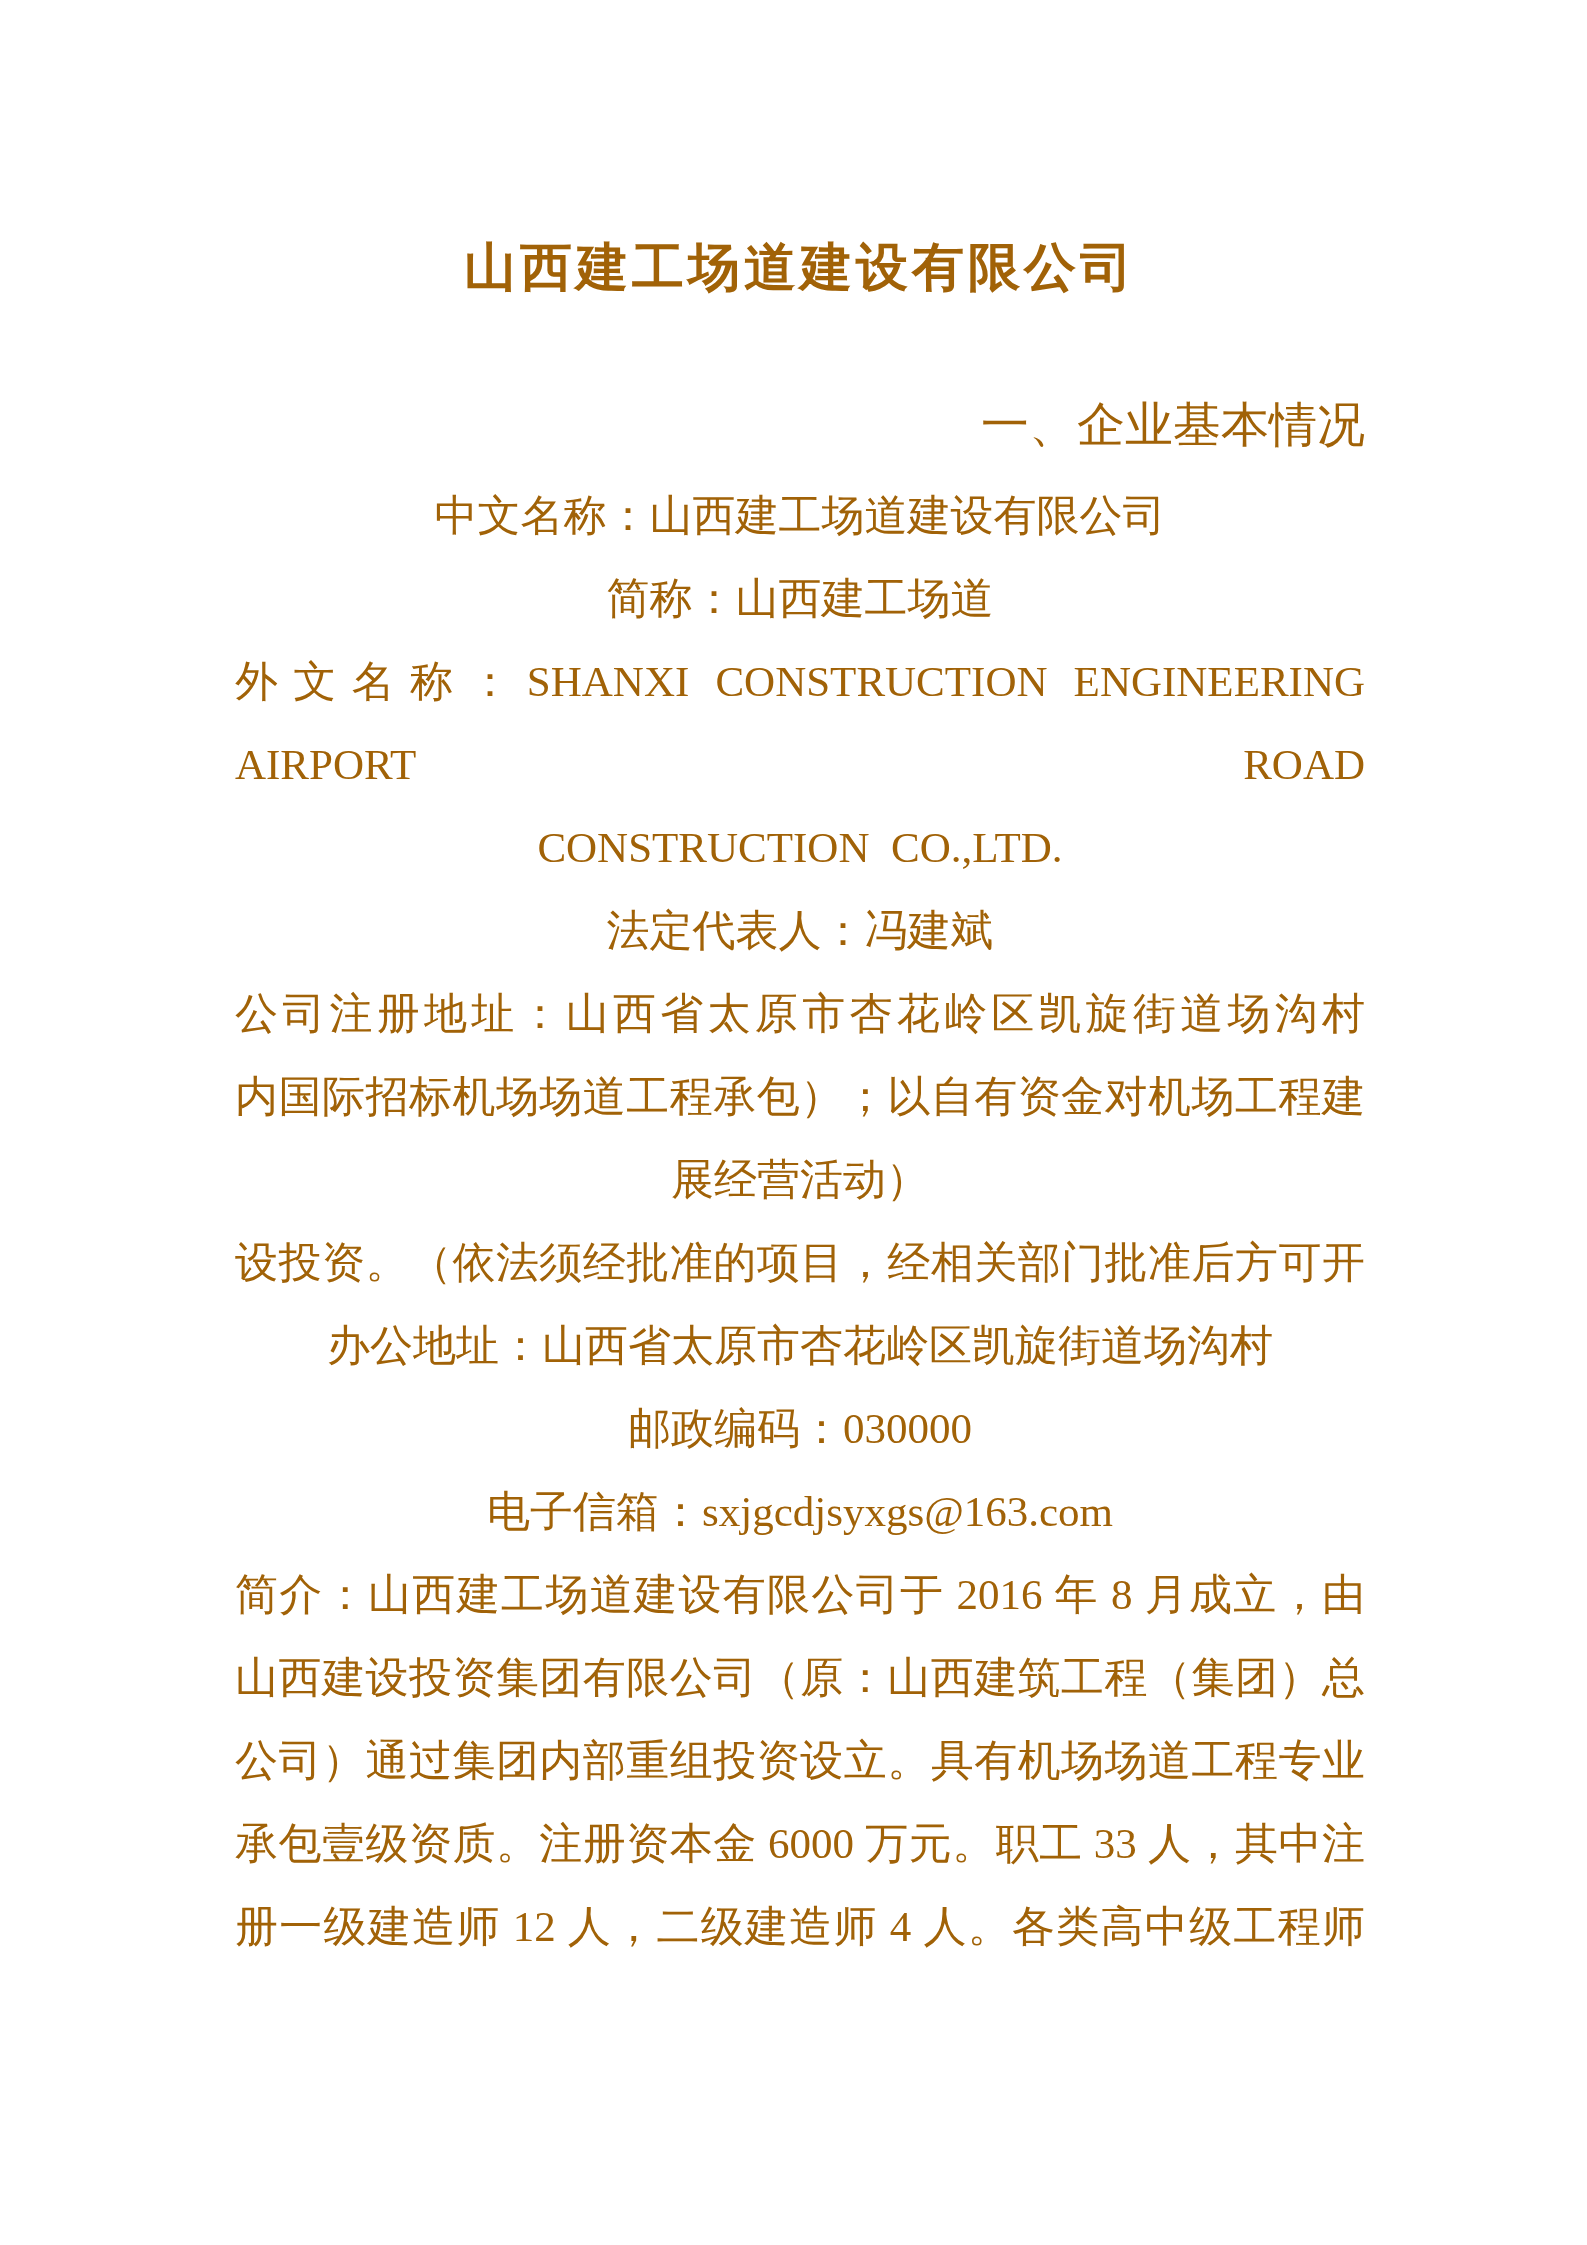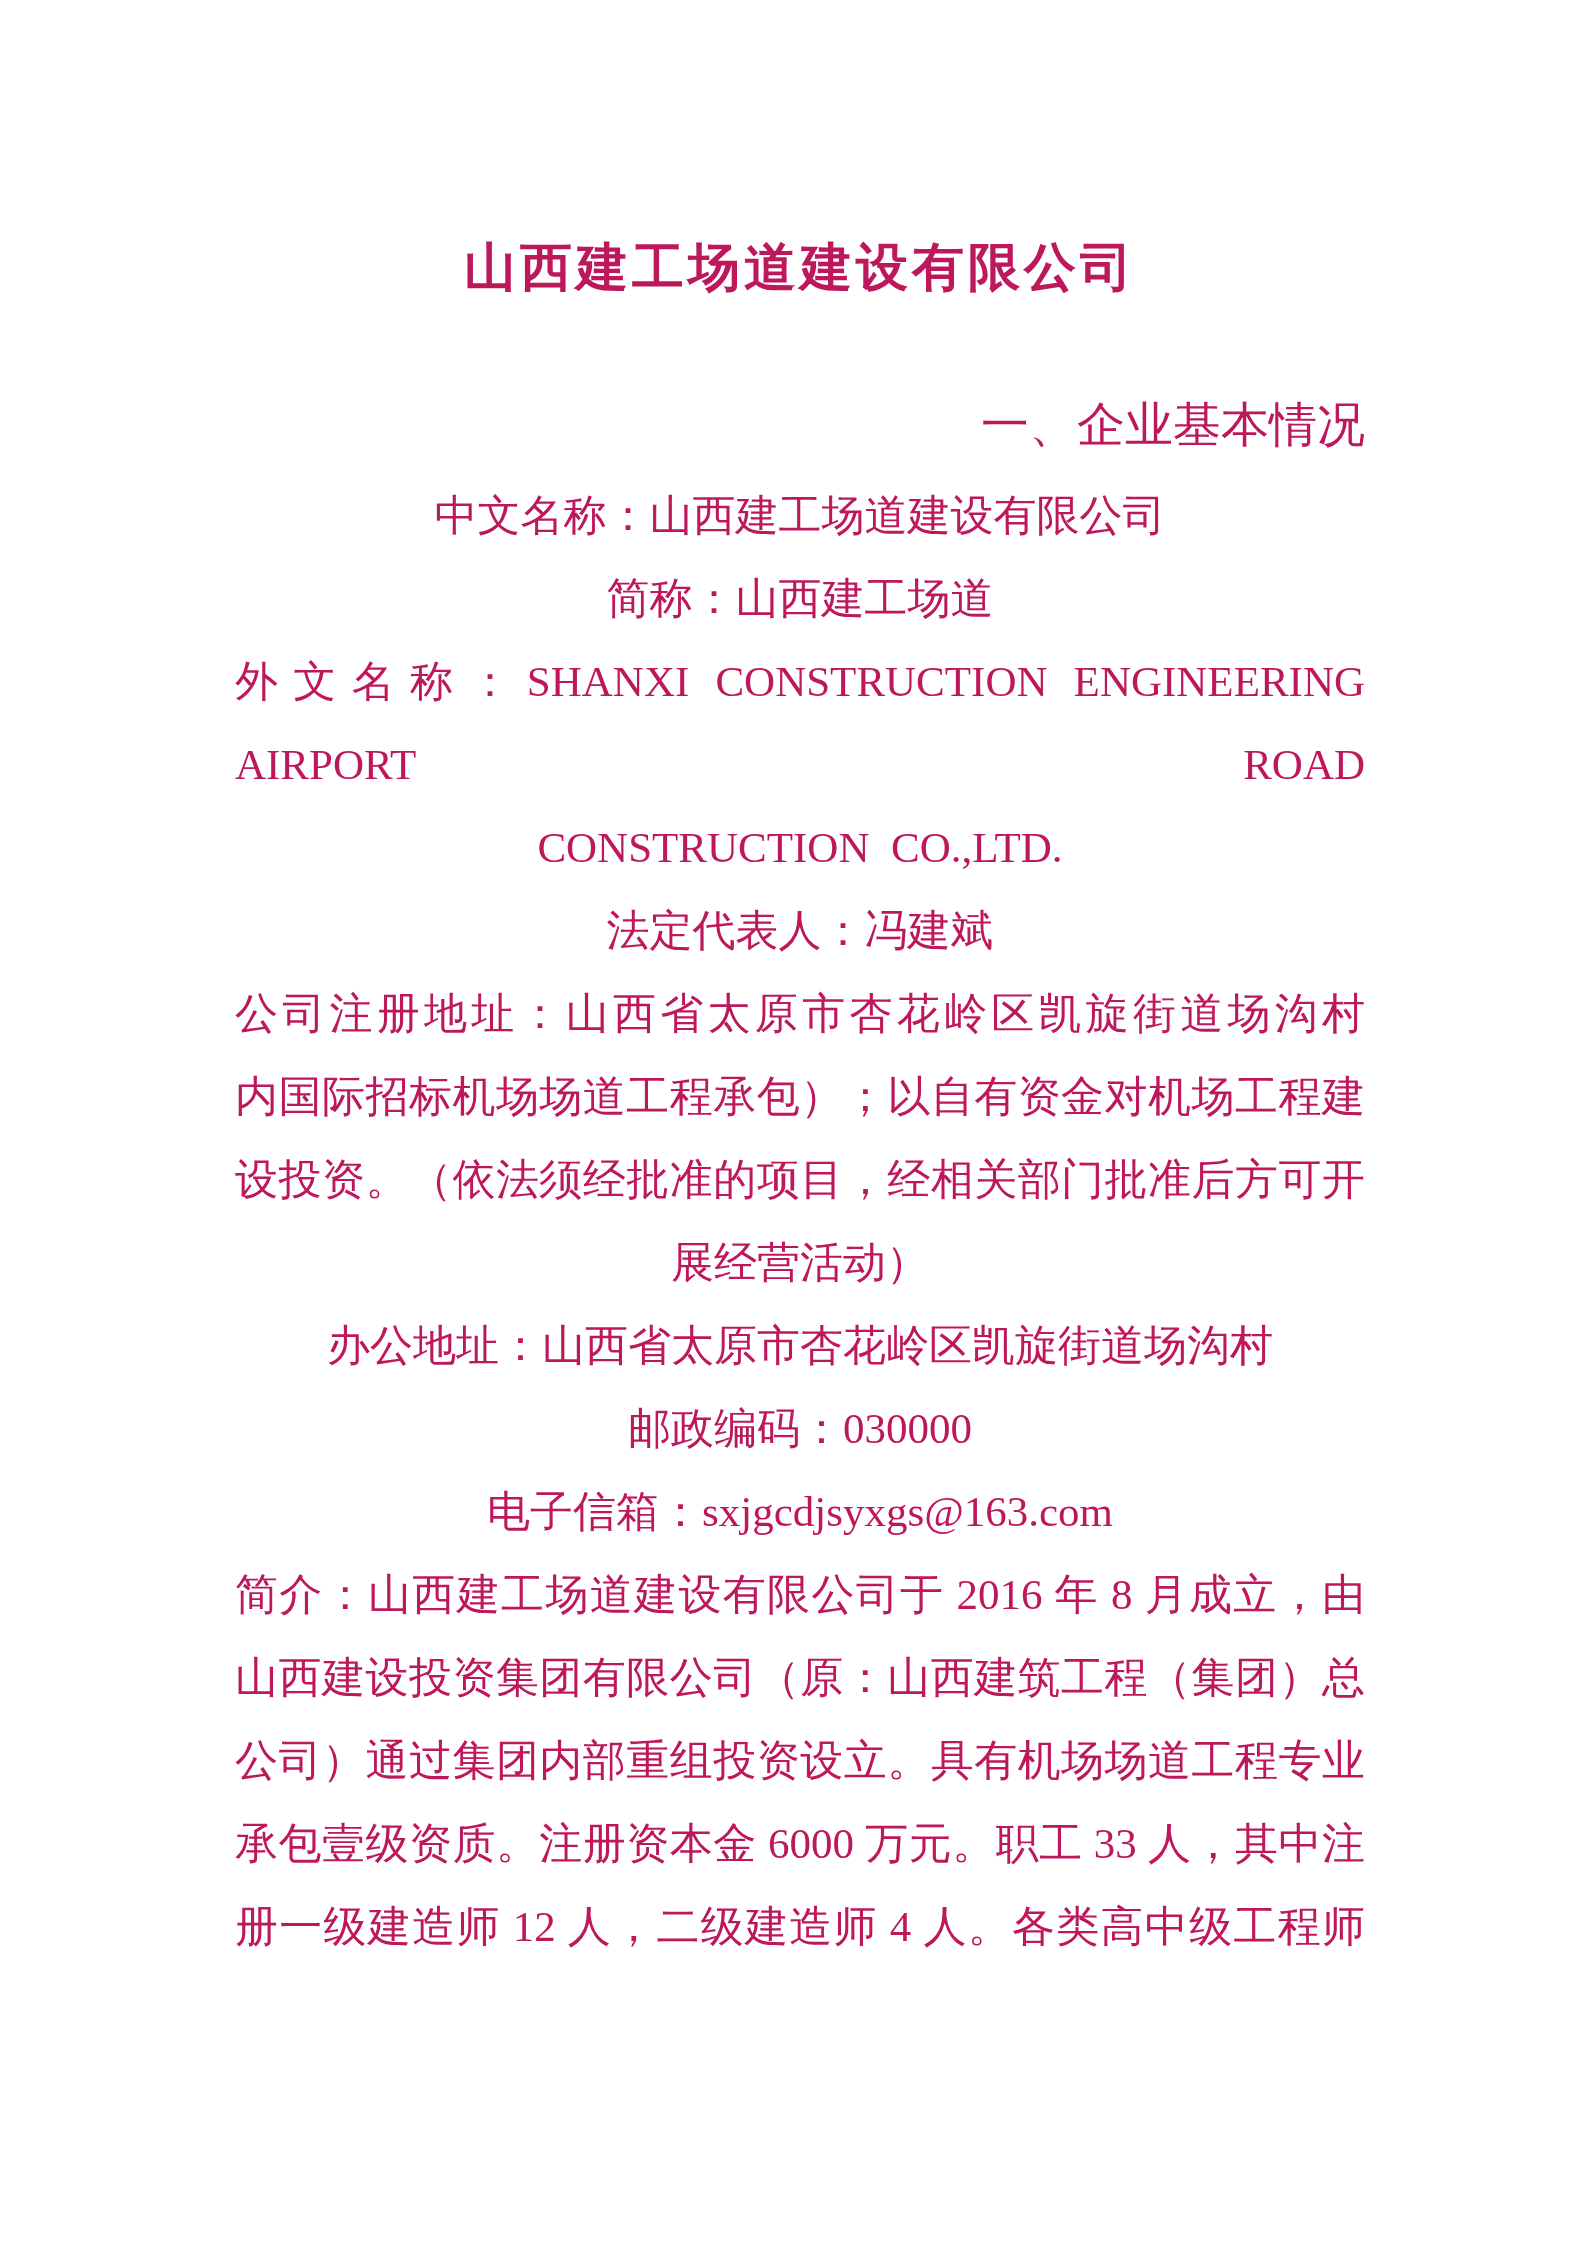--- a/index.html
+++ b/index.html
@@ -7,21 +7,21 @@
     padding: 0;
     background: #ffffff;
   }
   .page {
     position: relative;
     width: 1587px;
     height: 2245px;
     background: #ffffff;
     box-sizing: border-box;
     padding: 226px 222px 0 235px;
-    color: #be185d;
+    color: #a16207;
     font-family: "Liberation Serif", "DejaVu Serif", serif;
     overflow: hidden;
   }
   .title {
     text-align: center;
     font-family: "Liberation Sans", "DejaVu Sans", sans-serif;
     font-weight: bold;
     font-size: 52px;
     line-height: 83px;
     letter-spacing: 4px;
@@ -58,22 +58,22 @@
   <div class="title">山西建工场道建设有限公司</div>
   <div class="heading">一、企业基本情况</div>
   <div class="body-lines">
       <div class="line">中文名称：山西建工场道建设有限公司</div>
       <div class="line">简称：山西建工场道</div>
       <div class="line justify">外文名称：SHANXI CONSTRUCTION ENGINEERING AIRPORT ROAD</div>
       <div class="line">CONSTRUCTION  CO.,LTD.</div>
       <div class="line">法定代表人：冯建斌</div>
       <div class="line justify">公司注册地址：山西省太原市杏花岭区凯旋街道场沟村</div>
       <div class="line justify">内国际招标机场场道工程承包）；以自有资金对机场工程建</div>
+      <div class="line">展经营活动）</div>
       <div class="line justify">设投资。（依法须经批准的项目，经相关部门批准后方可开</div>
-      <div class="line">展经营活动）</div>
       <div class="line">办公地址：山西省太原市杏花岭区凯旋街道场沟村</div>
       <div class="line">邮政编码：030000</div>
       <div class="line">电子信箱：sxjgcdjsyxgs@163.com</div>
       <div class="line justify">简介：山西建工场道建设有限公司于 2016 年 8 月成立，由</div>
       <div class="line justify">山西建设投资集团有限公司（原：山西建筑工程（集团）总</div>
       <div class="line justify">公司）通过集团内部重组投资设立。具有机场场道工程专业</div>
       <div class="line justify">承包壹级资质。注册资本金 6000 万元。职工 33 人，其中注</div>
       <div class="line justify">册一级建造师 12 人，二级建造师 4 人。各类高中级工程师</div>
     </div>
 </div>

